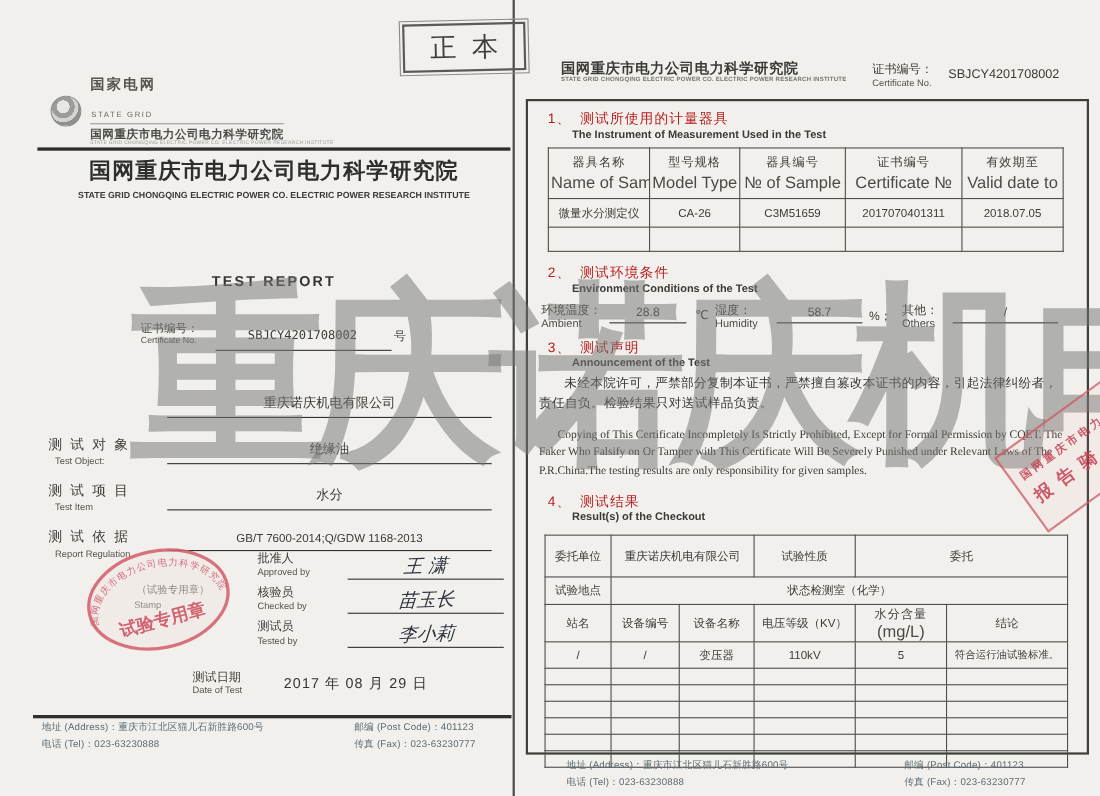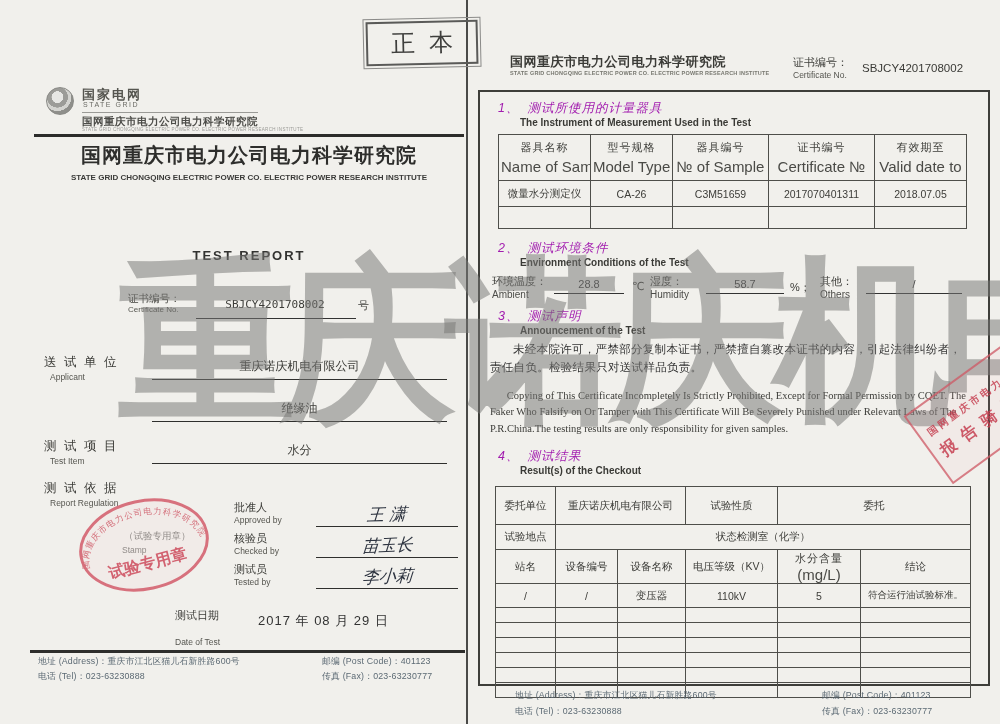--- a/index.html
+++ b/index.html
@@ -14,21 +14,21 @@
   .page-divider{left:466px;top:0;width:2px;height:100%;background:#4a4a48;}
   
   .copy-stamp{left:366px;top:21px;width:94px;height:40px;border:2px solid #5a5a58;
     outline:1px solid #8a8a88;outline-offset:2px;transform:rotate(-1.3deg);
     display:flex;align-items:center;justify-content:center;
     font-size:24px;letter-spacing:14px;padding-left:14px;color:#3f3f3d;font-weight:500;}
   
   .logo-icon{left:46px;top:87px;width:26px;height:26px;border-radius:50%;
     background:radial-gradient(circle at 40% 35%, #e7e7e4 0 25%, #9c9c98 26% 45%, #d4d4d0 46% 60%, #8f8f8b 61% 100%);
     border:1px solid #8a8a86;}
-  .brand-cn{left:82px;top:86px;font-size:13px;font-weight:bold;color:#55554f;letter-spacing:2px;}
+  .brand-cn{left:82px;top:68px;font-size:13px;font-weight:bold;color:#55554f;letter-spacing:2px;}
   .brand-en{left:83px;top:101px;font-size:7px;color:#6a6a64;letter-spacing:1.5px;}
   .org-small{left:82px;top:112px;font-size:10.5px;font-weight:bold;color:#4c4c48;letter-spacing:.5px;border-top:1px solid #9a9a96;padding-top:2px;}
   .org-small-en{left:82px;top:127px;font-size:4.5px;color:#9a9a96;letter-spacing:.3px;}
   .head-rule{left:34px;top:134px;width:430px;height:3px;background:#2c2c2a;}
   
   .main-title{left:34px;top:142px;width:430px;text-align:center;font-size:20px;font-weight:bold;color:#2e2e2c;letter-spacing:1px;}
   .main-title-en{left:34px;top:173px;width:430px;text-align:center;font-size:8px;font-weight:bold;color:#3a3a38;}
   .report-title{left:34px;top:190px;width:430px;text-align:center;font-size:40px;font-weight:bold;color:#262624;letter-spacing:38px;text-indent:38px;white-space:nowrap;}
   .report-title-en{left:34px;top:248px;width:430px;text-align:center;font-size:13px;font-weight:bold;letter-spacing:2px;color:#333331;}
   
@@ -51,34 +51,34 @@
     display:flex;flex-direction:column;align-items:flex-start;justify-content:center;padding-left:8px;background:rgba(236,170,178,.08);}
   .edge-seal .l1{font-size:10px;font-weight:bold;letter-spacing:3px;white-space:nowrap;}
   .edge-seal .l2{font-size:16px;font-weight:bold;letter-spacing:9px;white-space:nowrap;margin-top:6px;}
   
   .signrow-label-cn{font-size:11px;color:#3d3d39;}
   .signrow-label-en{font-size:8.5px;color:#55554f;}
   .sig-line{border-bottom:1.2px solid #2f2f2d;width:142px;height:24px;display:flex;align-items:flex-end;justify-content:center;}
   .sig-text{font-family:"DejaVu Serif","Liberation Serif",serif;font-style:italic;font-size:17px;color:#2e3440;transform:rotate(-2deg) skewX(-6deg);white-space:nowrap;}
   
   .date-label-cn{left:175px;top:608px;font-size:11px;color:#3d3d39;}
-  .date-label-en{left:175px;top:622px;font-size:8.5px;color:#55554f;margin-top:15px;}
+  .date-label-en{left:175px;top:622px;font-size:8.5px;color:#55554f;}
   .date-value{left:258px;top:612px;font-size:13px;color:#333;letter-spacing:1px;}
   
   .foot-rule-left{left:30px;top:650px;width:435px;height:2.5px;background:#2e2e2c;}
   .footer-text{font-size:8.8px;color:#5c6a74;letter-spacing:.2px;white-space:nowrap;}
   
   .r-org{left:510px;top:53px;font-size:13px;font-weight:bold;color:#3b3b37;letter-spacing:.5px;}
   .r-org-en{left:510px;top:70px;font-size:5.5px;font-weight:bold;color:#77776f;letter-spacing:.2px;}
   .r-cert-cn{left:793px;top:55px;font-size:11px;color:#3d3d39;}
   .r-cert-en{left:793px;top:70px;font-size:8.5px;color:#55554f;}
   .r-cert-val{left:862px;top:62px;font-size:11.5px;color:#3a3a36;}
   .big-box{left:478px;top:90px;width:508px;height:592px;border:2px solid #3e3e3a;}
   
-  .sec-title{font-size:12.5px;color:#a21caf;letter-spacing:1px;font-style:italic;}
+  .sec-title{font-size:12.5px;color:#b91c1c;letter-spacing:1px;}
   .sec-title .no{margin-right:8px;}
   .sec-title-en{font-size:10px;font-weight:bold;color:#3a3a36;}
   
   .tbl{border-collapse:collapse;table-layout:fixed;padding-left:20px;}
   .tbl td,.tbl th{border:1px solid #4e4e4a;font-weight:normal;text-align:center;vertical-align:middle;
     font-size:10.5px;color:#3c3c38;padding:0 2px;overflow:hidden;white-space:nowrap;}
   .tbl .hcn{font-size:11px;display:block;margin-bottom:3px;letter-spacing:1px;}
   .tbl .hen{font-size:15px;display:block;color:#4a4a46;}
   
   .env-cn{font-size:11px;color:#3b3b37;}
@@ -114,38 +114,39 @@
   <div class="abs main-title">国网重庆市电力公司电力科学研究院</div>
   <div class="abs main-title-en">STATE GRID CHONGQING ELECTRIC POWER CO. ELECTRIC POWER RESEARCH INSTITUTE</div>
   <div class="abs report-title-en">TEST REPORT</div>
 
   <div class="abs cert-label-cn">证书编号：</div>
   <div class="abs cert-label-en">Certificate No.</div>
   <div class="abs cert-value">SBJCY4201708002</div>
   <div class="abs cert-suffix">号</div>
   <div class="abs cert-underline"></div>
 
-  <div class="abs fieldrow" style="left:44px;top:354px;">
-    <div class="cnl">送 试 单 位</div>
-    <div class="enl">Applicant</div>
-  </div>
   <div class="abs fieldval" style="left:152px;top:358px;">重庆诺庆机电有限公司</div>
 
+  <div class="abs fieldrow" style="left:44px;top:396px;">
+    <div class="cnl">测 试 对 象</div>
+    <div class="enl">Test Object:</div>
+  </div>
   <div class="abs fieldval" style="left:152px;top:400px;">绝缘油</div>
 
   <div class="abs fieldrow" style="left:44px;top:438px;">
     <div class="cnl">测 试 项 目</div>
     <div class="enl">Test Item</div>
   </div>
   <div class="abs fieldval" style="left:152px;top:442px;">水分</div>
 
   <div class="abs fieldrow" style="left:44px;top:480px;">
     <div class="cnl">测 试 依 据</div>
     <div class="enl">Report Regulation</div>
   </div>
+  <div class="abs fieldval" style="left:152px;top:484px;font-size:10.5px;">GB/T 7600-2014;Q/GDW 1168-2013</div>
 
   <div class="abs stamp-print-cn">（试验专用章）</div>
   <div class="abs stamp-print-en">Stamp</div>
   <div class="abs seal z7">
     <svg width="140" height="100" viewBox="0 0 140 100">
       <defs>
           <path id="arc" d="M 12 62 A 58 40 0 0 1 128 58"></path>
         </defs>
       <ellipse cx="70" cy="50" rx="64" ry="44" fill="rgba(235,160,170,0.07)" stroke="#d4606e" stroke-width="3"></ellipse>
       <text font-size="8.5" fill="#cf5a68" letter-spacing="1">

